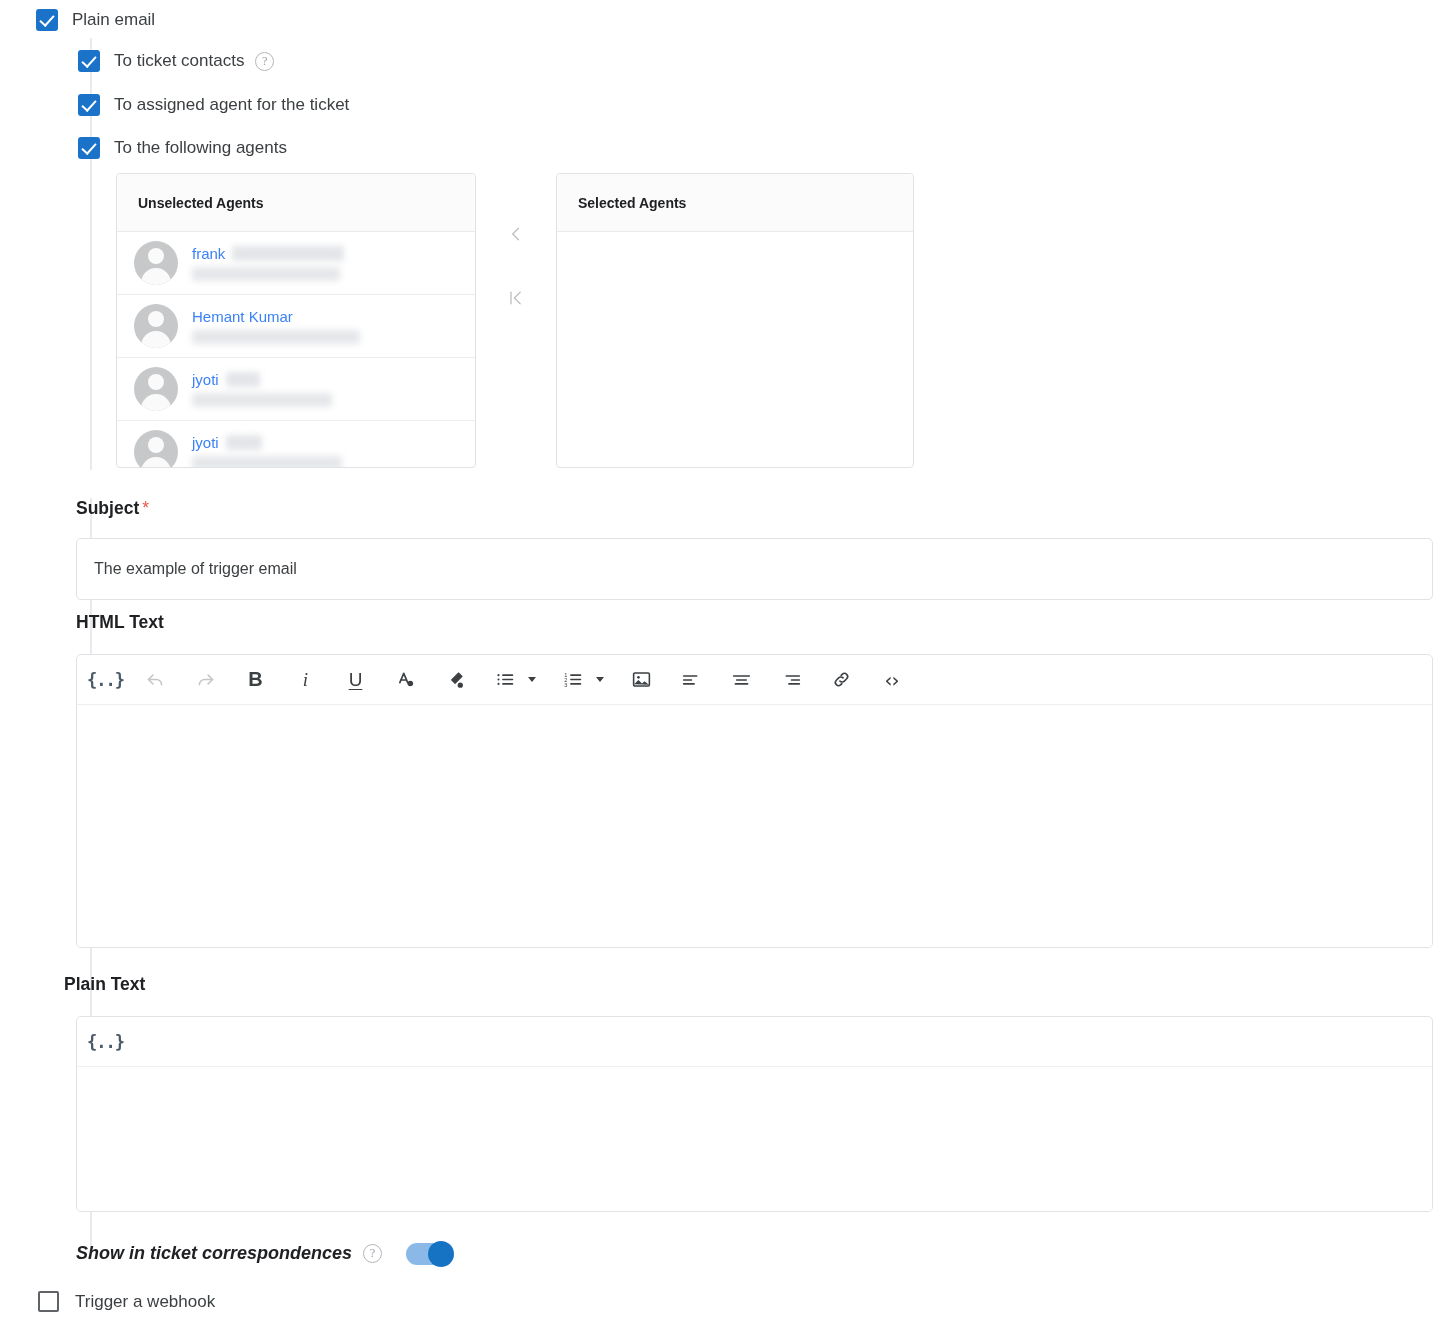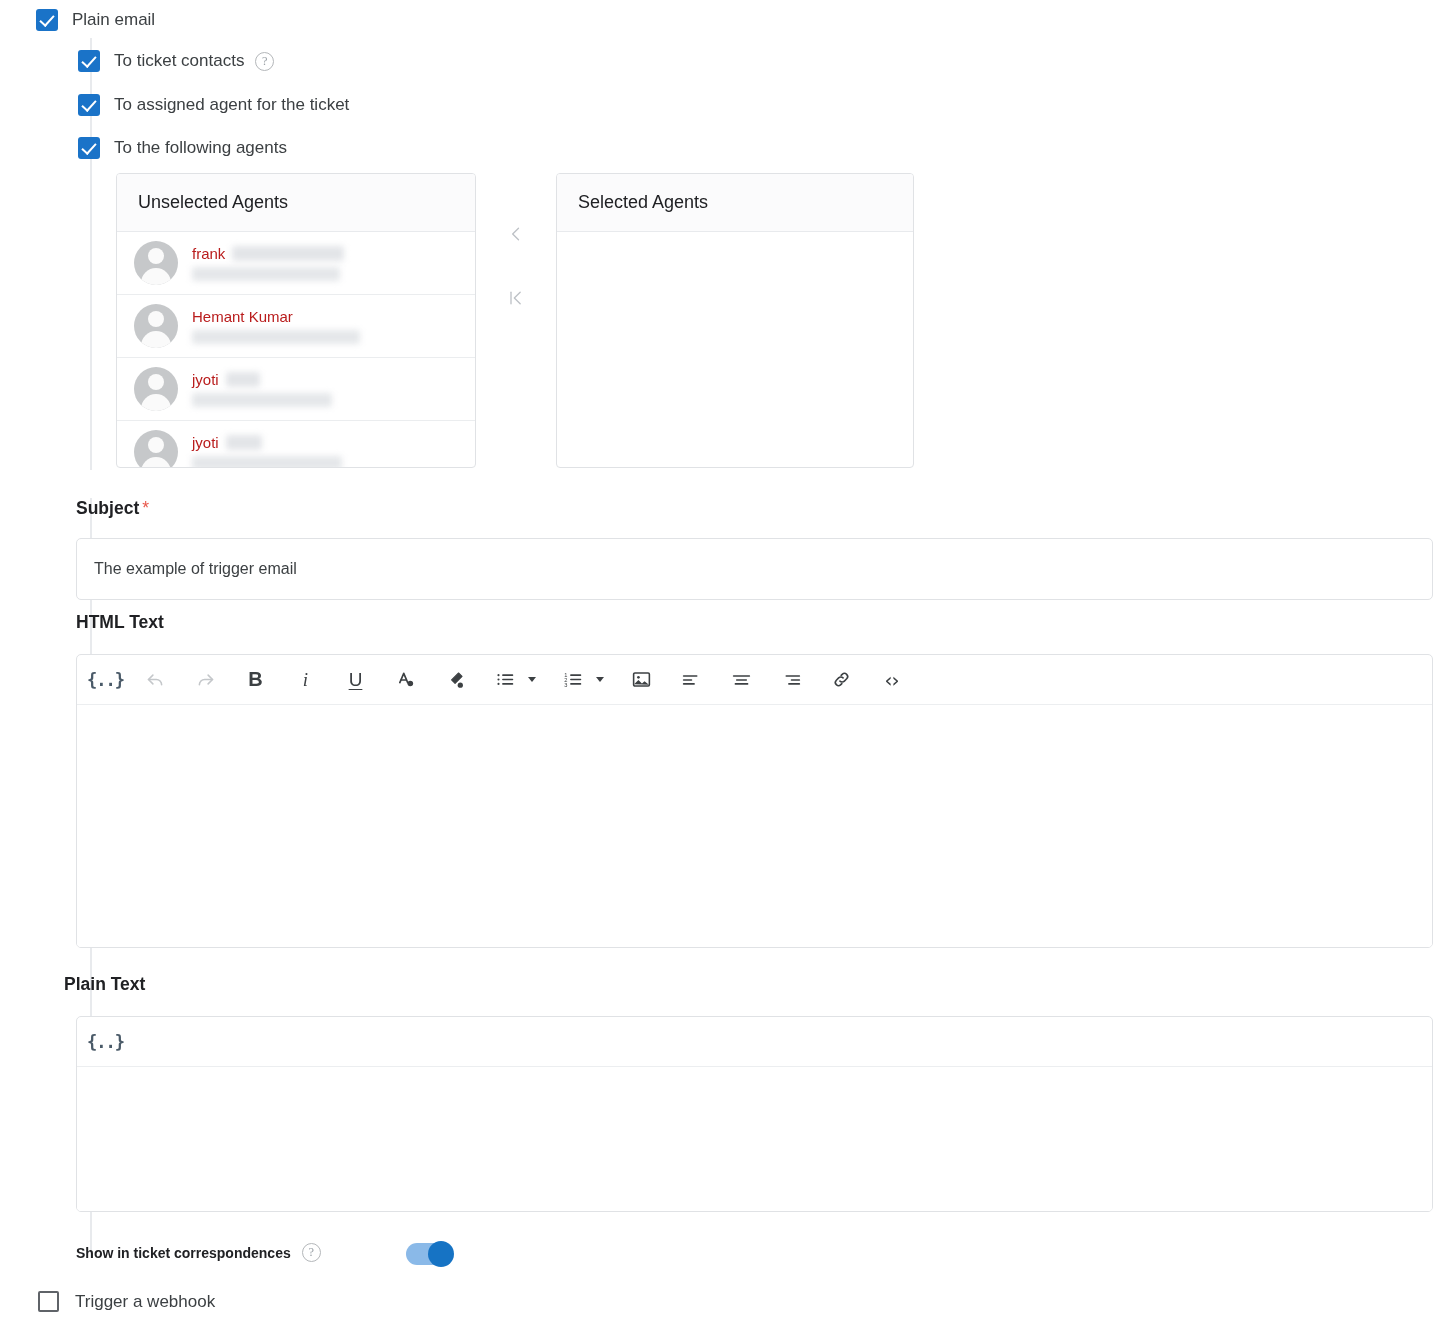--- a/index.html
+++ b/index.html
@@ -37,21 +37,21 @@
     background: #fff;
     border: 2px solid #5f6368;
     border-radius: 2px;
   }
   .cblabel {
     margin-left: 14px;
     font-size: 17px;
     color: #3c4043;
     white-space: nowrap;
   }
-  .cblabel.bold { font-weight: bold; font-size: 14px; color: #202124; }
+  .cblabel.bold { font-weight: bold; font-size: 18px; color: #202124; font-style: italic; }
 
   
   .help {
     display: inline-flex; align-items: center; justify-content: center;
     width: 19px; height: 19px; border-radius: 50%;
     border: 1.4px solid #b4b7ba;
     color: #9aa0a6; font-size: 12.5px;
     margin-left: 11px;
     font-family: "Liberation Serif", serif;
   }
@@ -71,22 +71,22 @@
     border-radius: 4px;
     background: #fff;
     overflow: hidden;
   }
   .listhead {
     height: 58px;
     border-bottom: 1px solid #e8eaed;
     background: #fbfbfc;
     display: flex; align-items: center;
     padding-left: 21px;
-    font-size: 18px;
-    font-weight: normal;
+    font-size: 14px;
+    font-weight: bold;
     color: #202124;
   }
   .listbody { position: relative; overflow: hidden; }
   .agentrow {
     display: flex; align-items: center;
     height: 63px;
     border-bottom: 1px solid #ebedef;
     padding-left: 17px;
   }
   .avatar {
@@ -102,21 +102,21 @@
     transform: translateX(-50%);
     background: #fafafa; border-radius: 50%;
   }
   .avatar::after {
     content: ""; position: absolute;
     left: 50%; top: 27px; width: 30px; height: 26px;
     transform: translateX(-50%);
     background: #fafafa; border-radius: 15px 15px 0 0;
   }
   .agentinfo { display: flex; flex-direction: column; gap: 5px; }
-  .aname { font-size: 15px; color: #b91c1c; display: flex; align-items: center; }
+  .aname { font-size: 15px; color: #3b82f6; display: flex; align-items: center; }
   .blur {
     display: inline-block;
     height: 15px;
     background: #e3e5e8;
     border-radius: 2px;
     margin-left: 7px;
     filter: blur(3px);
   }
   .blurline {
     height: 14px;

